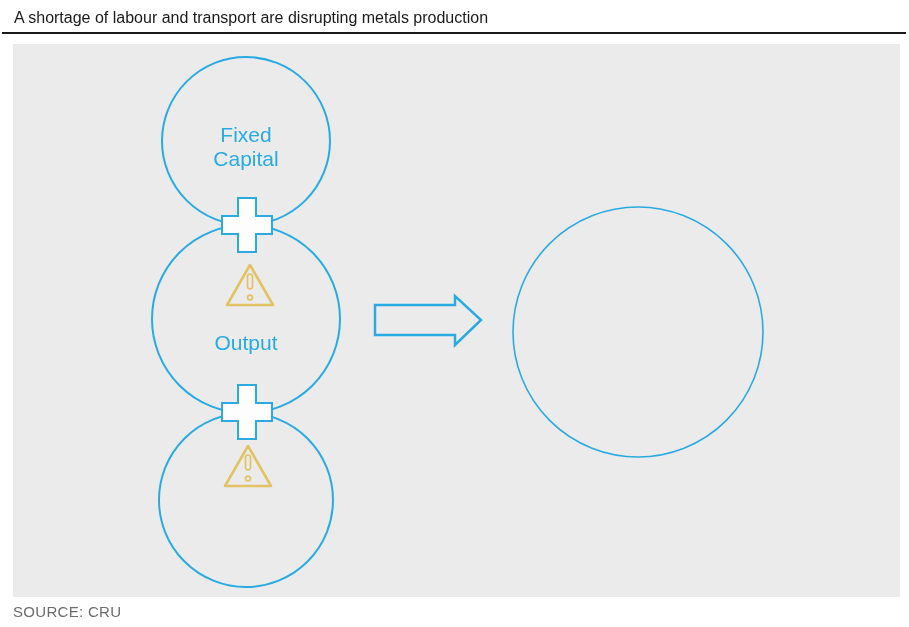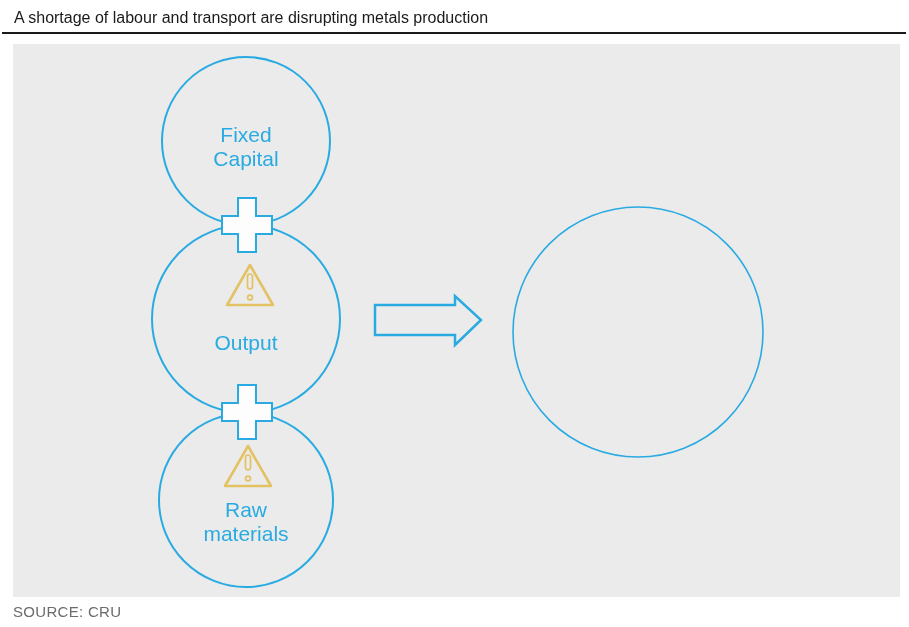--- a/index.html
+++ b/index.html
@@ -109,17 +109,15 @@
     </g>
 
     <polygon class="arrow-shape" points="362,261 442,261 442,252 468,276 442,301 442,291 362,291"></polygon>
 
     <circle class="output-circle" cx="625" cy="288" r="125"></circle>
   </svg>
 
   <div class="node-label" style="left:233px; top:103px;">Fixed
 Capital</div>
   <div class="node-label" style="left:233px; top:299px;">Output</div>
-  <div class="node-label" style="left:233px; top:478px;">Raw
-materials</div>
 </div>
 
 <div class="source">SOURCE: CRU</div>
 
 </body></html>

